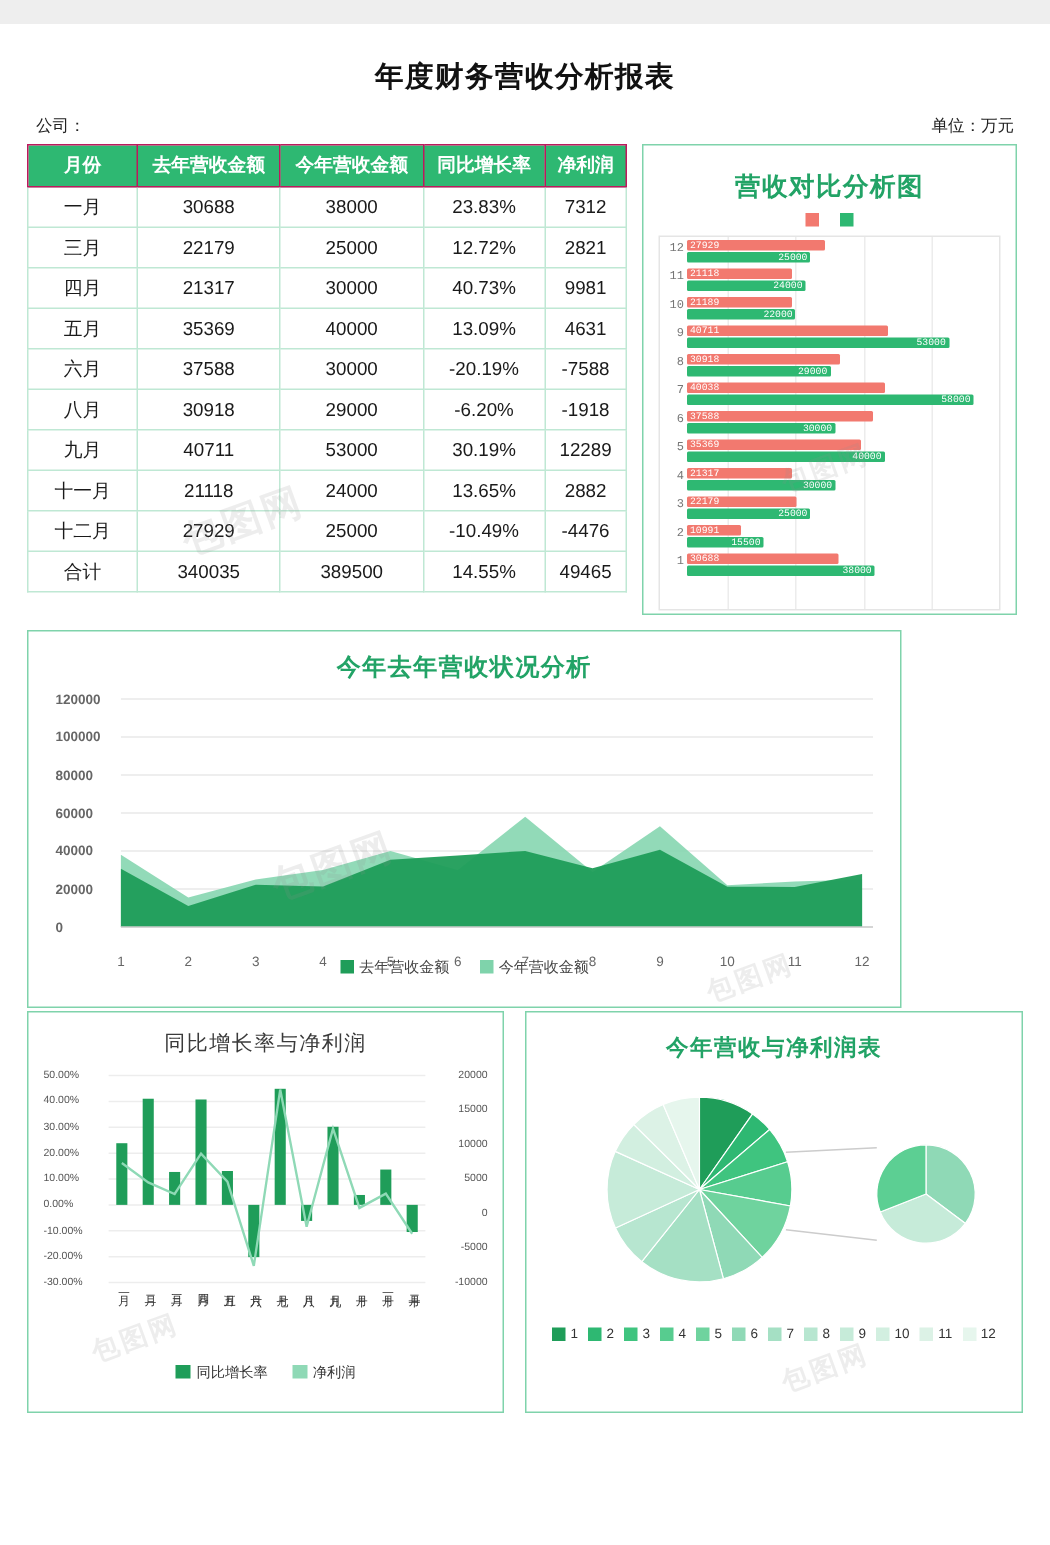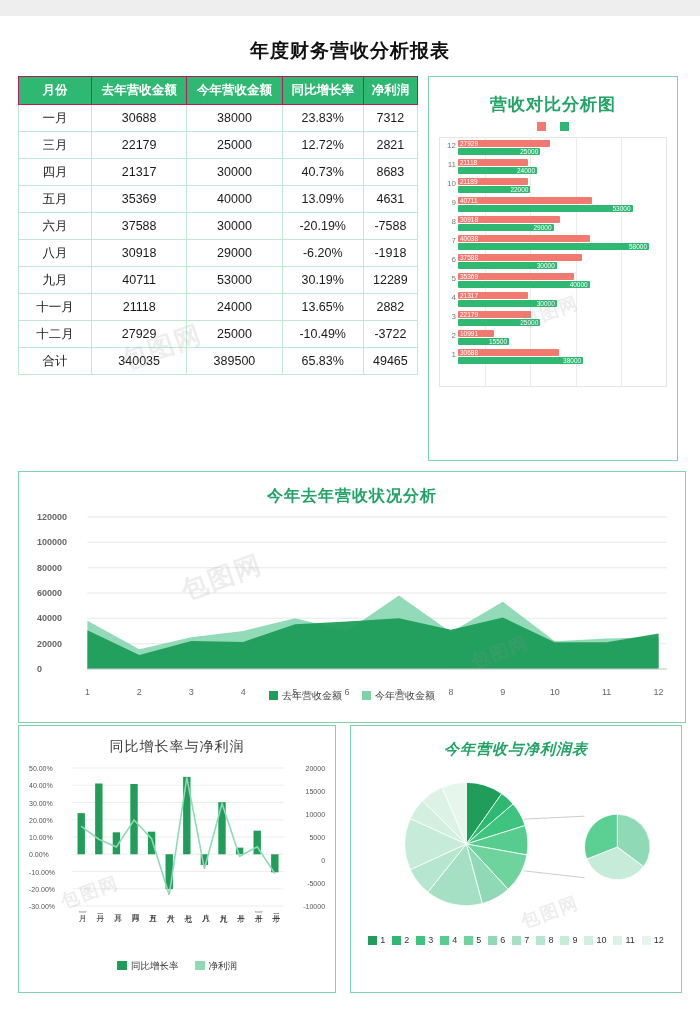--- a/index.html
+++ b/index.html
@@ -62,22 +62,23 @@
   }
   .panel-title{
     text-align:center;
     color:#22a366;
     font-weight:bold;
     letter-spacing:1px;
   }
 
   
   .cmp{
-    width:250px;height:385px;
+    width:250px;height:314px;
     padding:6px 6px 4px 6px;
+    font-family:Liberation Mono, monospace;
   }
   .cmp .panel-title{font-size:17px;margin:10px 0 6px 0;}
   .cmp-legend{display:flex;justify-content:center;gap:14px;margin-bottom:6px;}
   .cmp-legend span{display:inline-block;width:9px;height:9px;}
   .cmp-plot{
     position:relative;
     border:1px solid #e5e5e5;
     height:250px;
     margin:0 4px;
     box-sizing:border-box;
@@ -93,21 +94,21 @@
     font-size:6.5px;color:#ffffff;line-height:7px;
     white-space:nowrap;overflow:hidden;
   }
   .bar.last{background:#f2796f;top:2px;}
   .bar.cur{background:#2eb872;top:10px;}
   .bar span{position:absolute;right:2px;top:0;}
   .bar span.l{left:2px;right:auto;}
 
   
   .area-panel{
-    width:668px;height:252px;
+    width:583px;height:252px;
     margin-top:10px;
     padding:6px 8px;
   }
   .area-panel .panel-title{font-size:16px;margin:8px 0 2px 0;}
   .area-wrap{position:relative;height:170px;margin:6px 10px 0 10px;}
   .area-legend{display:flex;justify-content:center;gap:20px;font-size:10px;color:#444;margin-top:6px;}
   .area-legend i{display:inline-block;width:9px;height:9px;margin-right:4px;vertical-align:-1px;}
   .ylab{position:absolute;left:0;font-size:9px;color:#666;transform:translateY(-50%);font-weight:bold;}
   .xlab{position:absolute;bottom:-14px;font-size:9px;color:#666;transform:translateX(-50%);}
 
@@ -115,21 +116,21 @@
   .row-bottom{display:flex;gap:14px;margin-top:2px;}
   .combo{width:320px;height:268px;padding:6px;}
   .combo .panel-title{font-size:14px;color:#3a3a3a;font-weight:normal;margin:6px 0 2px 0;}
   .combo-wrap{position:relative;height:150px;margin:6px 4px 0 4px;}
   .combo-legend{display:flex;justify-content:center;gap:16px;font-size:9.5px;color:#333;margin-top:48px;}
   .combo-legend i{display:inline-block;width:10px;height:9px;margin-right:4px;vertical-align:-1px;}
   .axl{position:absolute;font-size:7px;color:#555;transform:translateY(-50%);}
   .xcat{position:absolute;font-size:8px;color:#333;writing-mode:vertical-rl;text-orientation:upright;top:2px;transform:translateX(-50%);}
 
   .pie-panel{width:334px;height:268px;padding:6px;}
-  .pie-panel .panel-title{font-size:15px;margin:8px 0 0 0;font-style:italic;}
+  .pie-panel .panel-title{font-size:15px;margin:8px 0 0 0;}
   .pie-legend{
     display:flex;flex-wrap:wrap;justify-content:center;gap:7px;
     font-size:9px;color:#333;margin-top:6px;
   }
   .pie-legend div{display:flex;align-items:center;gap:3px;}
   .pie-legend i{display:inline-block;width:9px;height:9px;}
 
   
   .wm{
     position:absolute;color:rgba(140,140,140,0.16);
@@ -140,20 +141,24 @@
 </style>
 </head>
 <body>
 
 <div class="topbar"></div>
 
 <div class="page">
 
   <div class="title">年度财务营收分析报表</div>
 
+  <div class="meta">
+    <span>公司：</span>
+    <span>单位：万元</span>
+  </div>
 
   <div class="row-main">
 
     <table class="fin">
       <thead>
         <tr>
           <th class="m">月份</th>
           <th>去年营收金额</th>
           <th>今年营收金额</th>
           <th>同比增长率</th>
@@ -173,21 +178,21 @@
             <td>22179</td>
             <td>25000</td>
             <td>12.72%</td>
             <td>2821</td>
           </tr>
           <tr>
             <td class="m">四月</td>
             <td>21317</td>
             <td>30000</td>
             <td>40.73%</td>
-            <td>8683</td>
+            <td>9981</td>
           </tr>
           <tr>
             <td class="m">五月</td>
             <td>35369</td>
             <td>40000</td>
             <td>13.09%</td>
             <td>4631</td>
           </tr>
           <tr>
             <td class="m">六月</td>
@@ -215,27 +220,27 @@
             <td>21118</td>
             <td>24000</td>
             <td>13.65%</td>
             <td>2882</td>
           </tr>
           <tr>
             <td class="m">十二月</td>
             <td>27929</td>
             <td>25000</td>
             <td>-10.49%</td>
-            <td>-3722</td>
+            <td>-4476</td>
           </tr>
           <tr class="total">
             <td class="m">合计</td>
             <td>340035</td>
             <td>389500</td>
-            <td>65.83%</td>
+            <td>14.55%</td>
             <td>49465</td>
           </tr>
         </tbody>
     </table>
 
     <div class="panel cmp">
       <div class="panel-title">营收对比分析图</div>
       <div class="cmp-legend">
         <span style="background:#f2796f"></span>
         <span style="background:#2eb872"></span>

